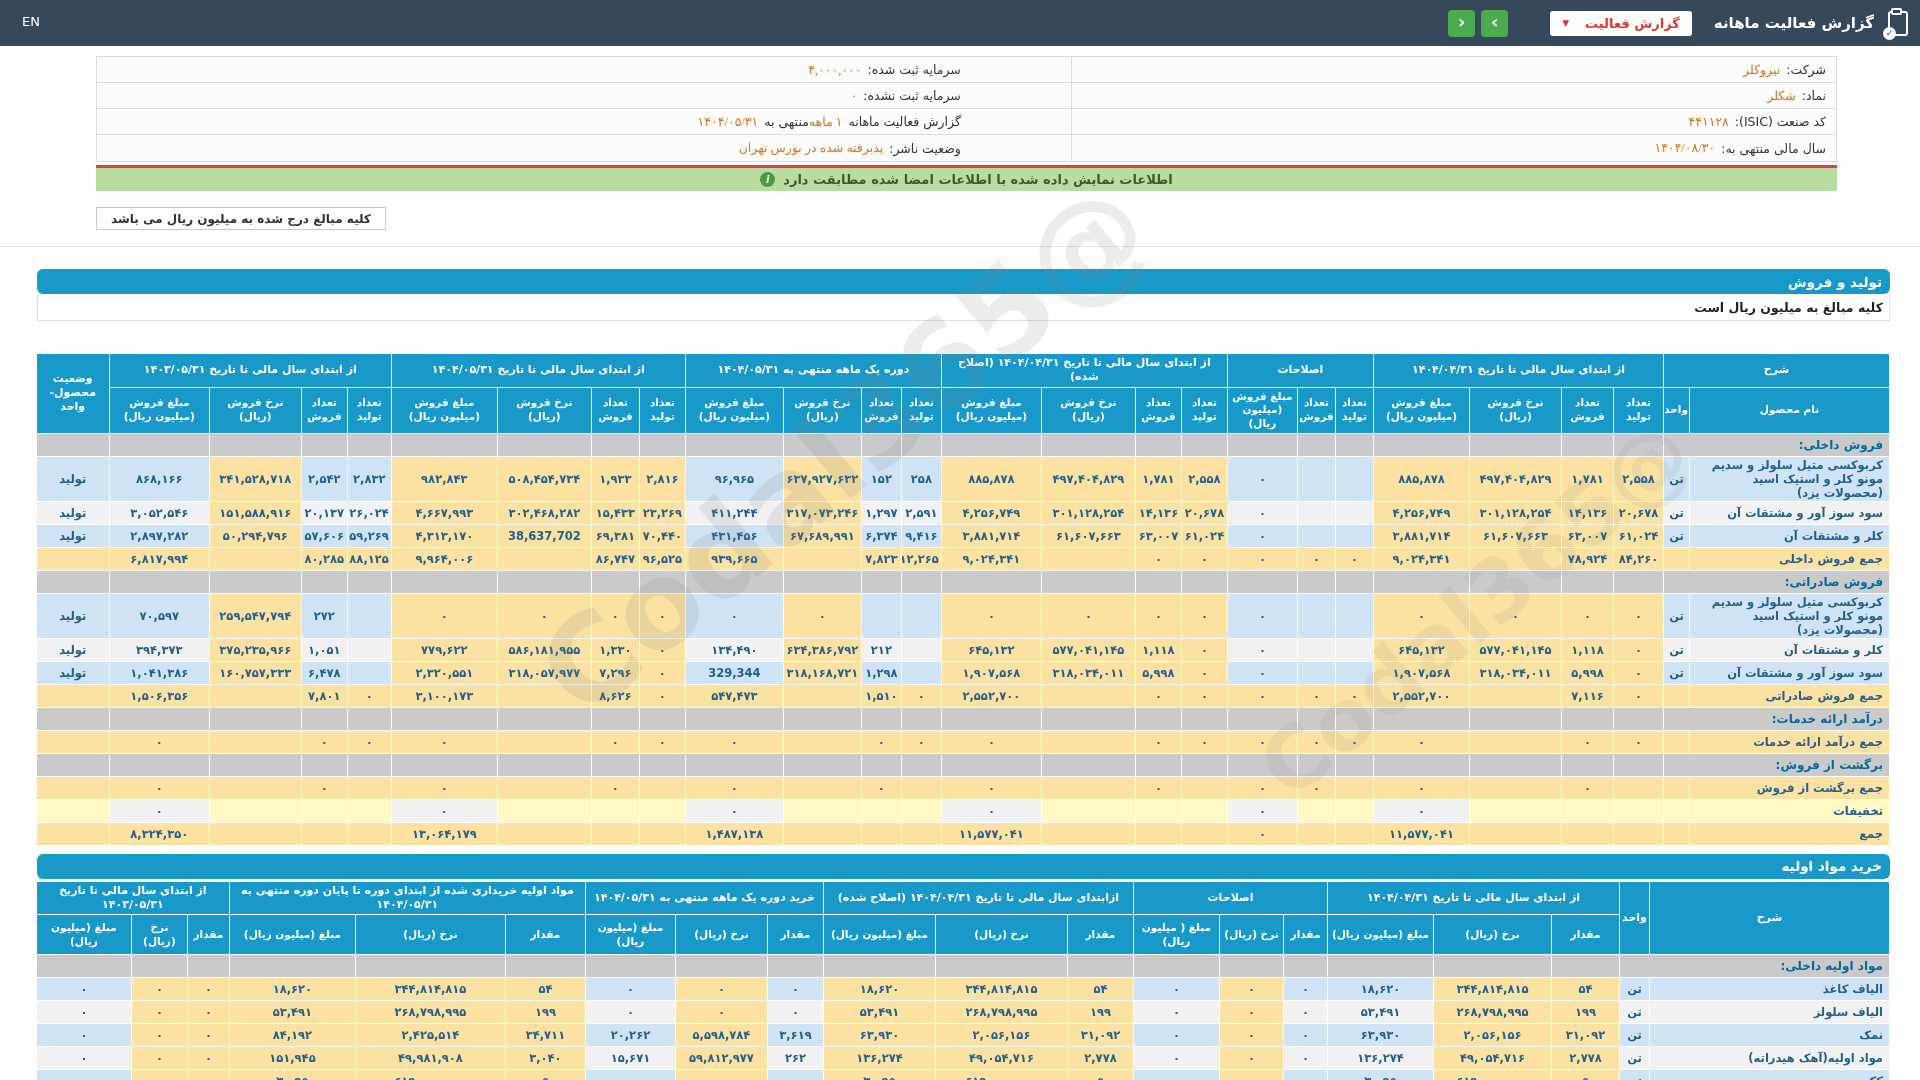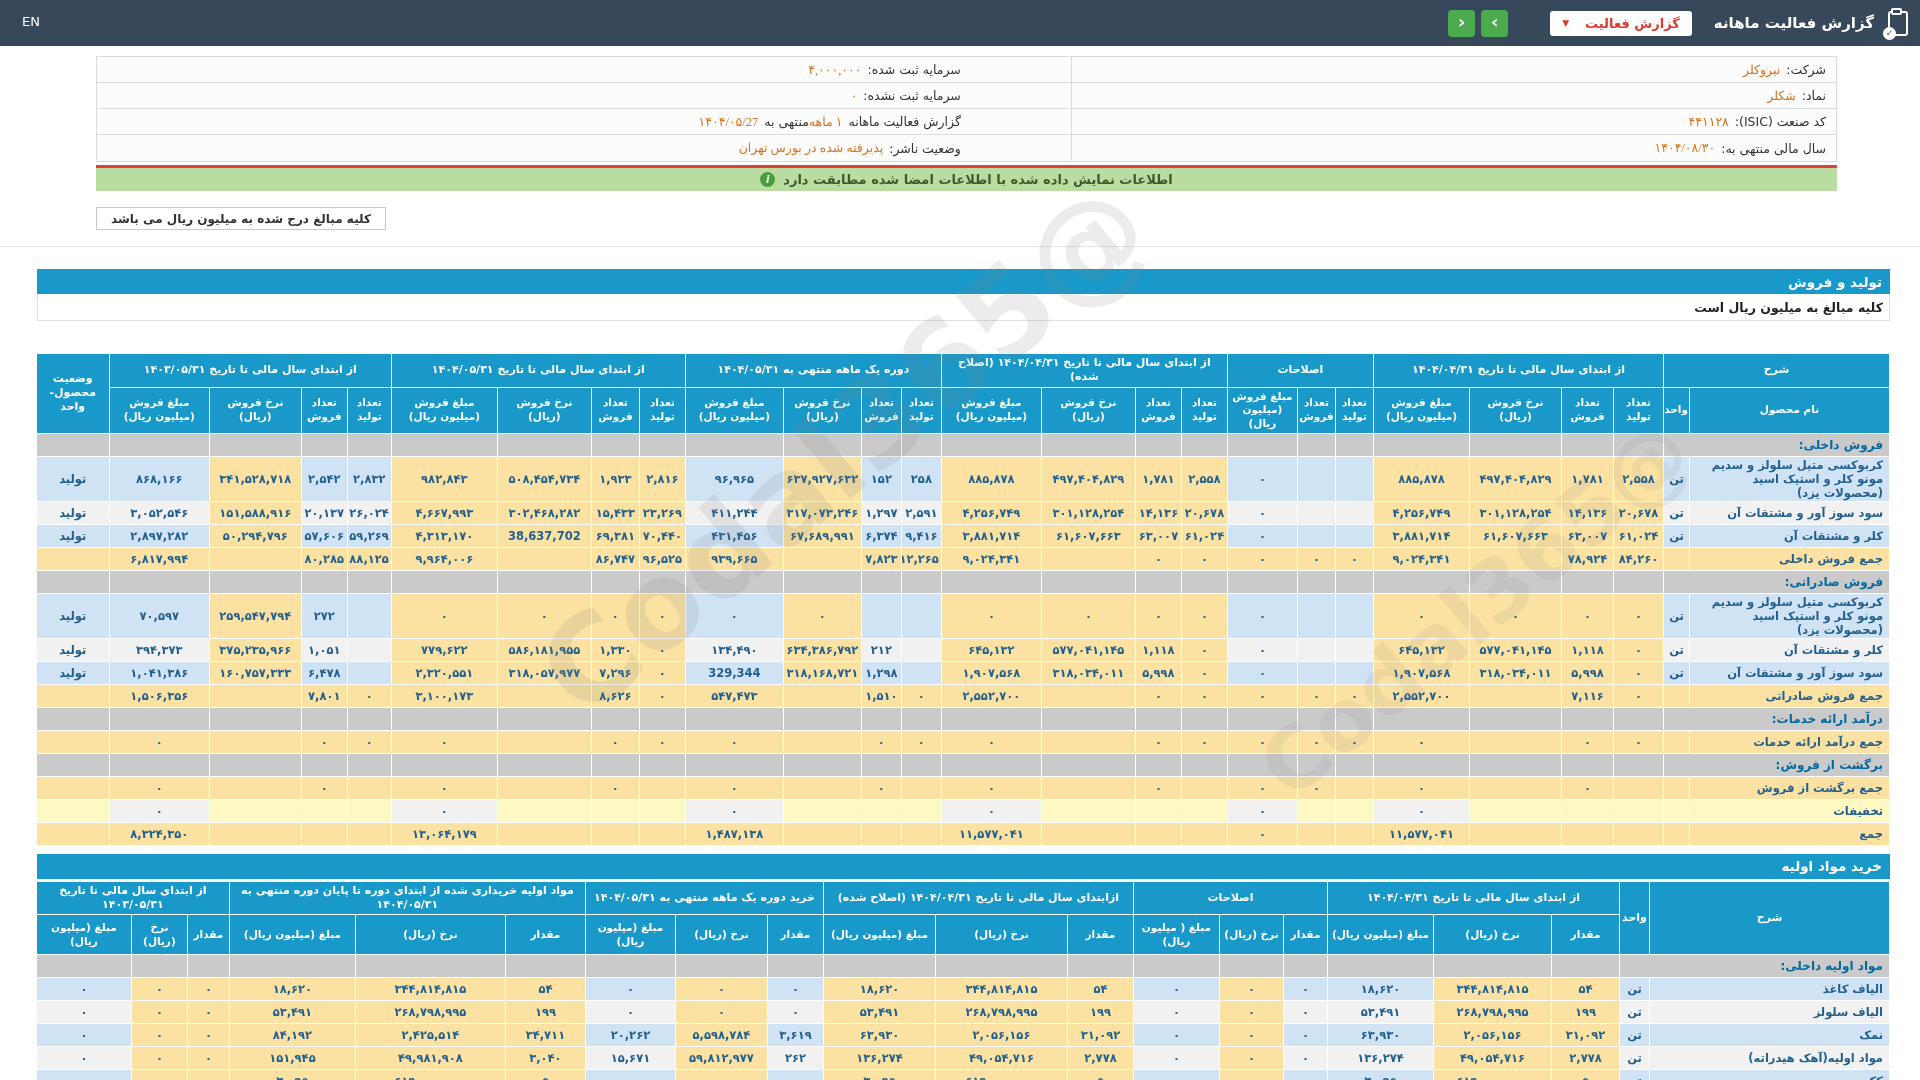--- a/index.html
+++ b/index.html
@@ -30,21 +30,21 @@
   .lbl { color:#333; margin-left:6px; }
   .val { color:#d9731c;font-family:Liberation Serif, serif; }
   
   .notice { margin:3px 83px 0 96px; background:#b9dda1; border-top:3px solid #dd4138; height:26px; display:flex; align-items:center; justify-content:center; gap:8px; color:#3c5a2c; font-size:13px; font-weight:700; }
   .ninfo { width:15px; height:15px; border-radius:50%; background:#4a9c3f; color:#fff; font-size:10px; font-weight:700; display:flex; align-items:center; justify-content:center; font-style:italic; flex:0 0 15px; }
   
   .note-box { width:290px; margin:16px 1534px 12px 0; height:23px; border:1px solid #c9c9c9; display:flex; align-items:center; justify-content:center; font-size:12px; font-weight:700; color:#333; background:#fff; }
   .divider { margin-top:16px; border-top:1px solid #e3e3e3; }
   
   .content { margin:22px 30px 0 37px; position:relative; }
-  .secbar { height:25px; background:#1899c9; color:#fff; font-size:13.5px; font-weight:700; display:flex; align-items:center; padding:0 8px; }
+  .secbar { height:25px; background:#1899c9; color:#fff; font-size:13.5px; font-weight:700; display:flex; align-items:center; padding:0 8px;border-radius:6px; }
   .subtitle { height:27px; background:#fff; border:1px solid #e0e0e0; border-top:none; display:flex; align-items:center; padding:13px 6px; font-size:12.5px; font-weight:700; color:#222; margin-bottom:32px; }
   .sec2 { margin-top:8px; }
   
   table.rpt { width:100%; border-collapse:collapse; table-layout:fixed; border:1px solid #c6c6c6; margin-top:2px; }
   .rpt th { background:#1899c9; color:#fff; border:1px solid #fff; font-size:10.5px; font-weight:700; padding:2px 1px; line-height:1.3; vertical-align:middle; overflow:hidden; }
   .rpt thead tr.grow th { font-size:11px; height:24px; }
   .rpt thead tr.srow th { height:40px; }
   .rpt td { border:1px solid #fff; text-align:center; font-size:11.5px; font-weight:700; color:#23608e; height:23px; padding:1px 2px; overflow:hidden; vertical-align:middle; }
   .rpt td.first { text-align:right; padding:1px 6px; }
   .rpt td.y  { background:#fbe2a2; }
@@ -105,21 +105,21 @@
     </div>
     <div class="irow">
       <div class="icol company">
         <span class="lbl">کد صنعت (ISIC):</span>
         <span class="val">۴۴۱۱۲۸</span>
       </div>
       <div class="icol capital">
         <span class="lbl">گزارش فعالیت ماهانه </span>
         <span class="val">۱ ماهه</span>
         <span class="lbl"> منتهی به </span>
-        <span class="val">۱۴۰۴/۰۵/27</span>
+        <span class="val">۱۴۰۴/۰۵/۳۱</span>
       </div>
     </div>
     <div class="irow">
       <div class="icol company">
         <span class="lbl">سال مالی منتهی به:</span>
         <span class="val">۱۴۰۴/۰۸/۳۰</span>
       </div>
       <div class="icol capital">
         <span class="lbl">وضعیت ناشر: </span>
         <span class="val">پذیرفته شده در بورس تهران</span>

